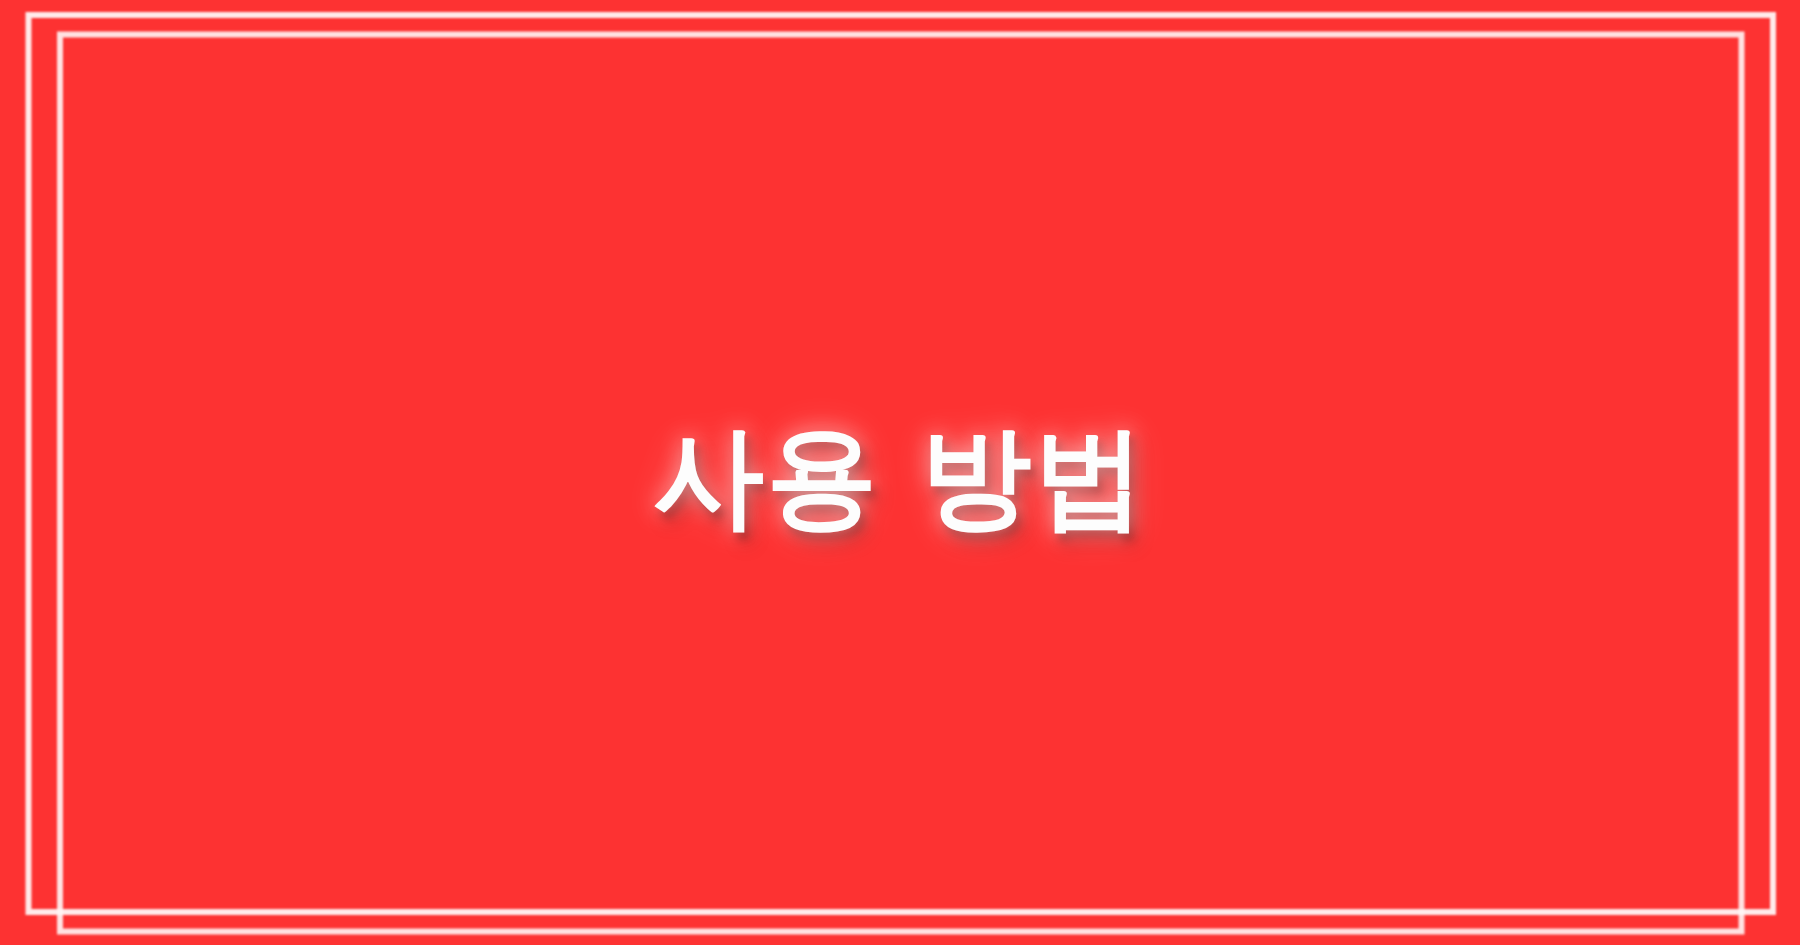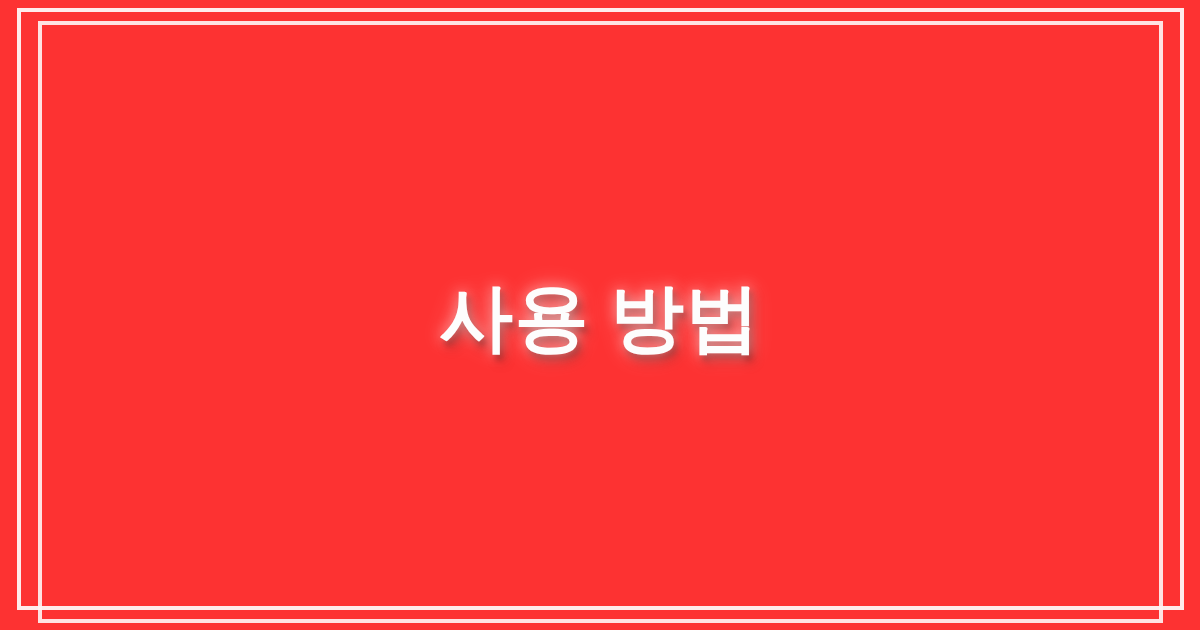--- a/index.html
+++ b/index.html
@@ -72,21 +72,20 @@
     letter-spacing: 0.02em;
     color: #fdfdfd;
     text-align: center;
     white-space: nowrap;
     transform: translateY(4px);
     text-shadow:
       0 0 14px rgba(255, 255, 255, 0.55),
       0 0 26px rgba(255, 255, 255, 0.28),
       3px 5px 5px rgba(120, 10, 10, 0.48),
       5px 8px 11px rgba(110, 8, 8, 0.32);
-    font-family: Liberation Serif, serif;
   }
 </style>
 </head>
 <body>
 
 <div id="banner-card">
 
   <div class="bg-fill"></div>
 
   <div class="frame frame-outer"></div>

